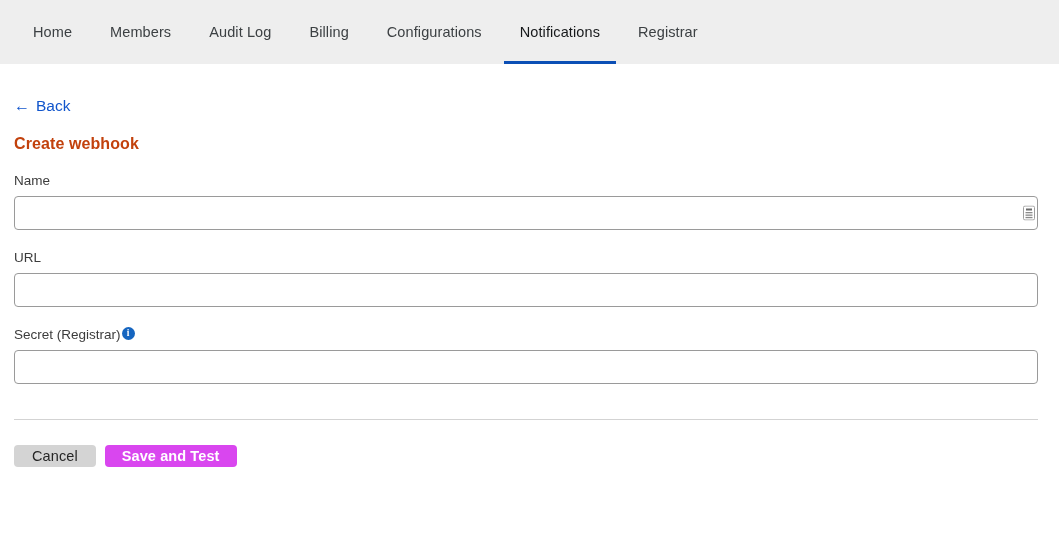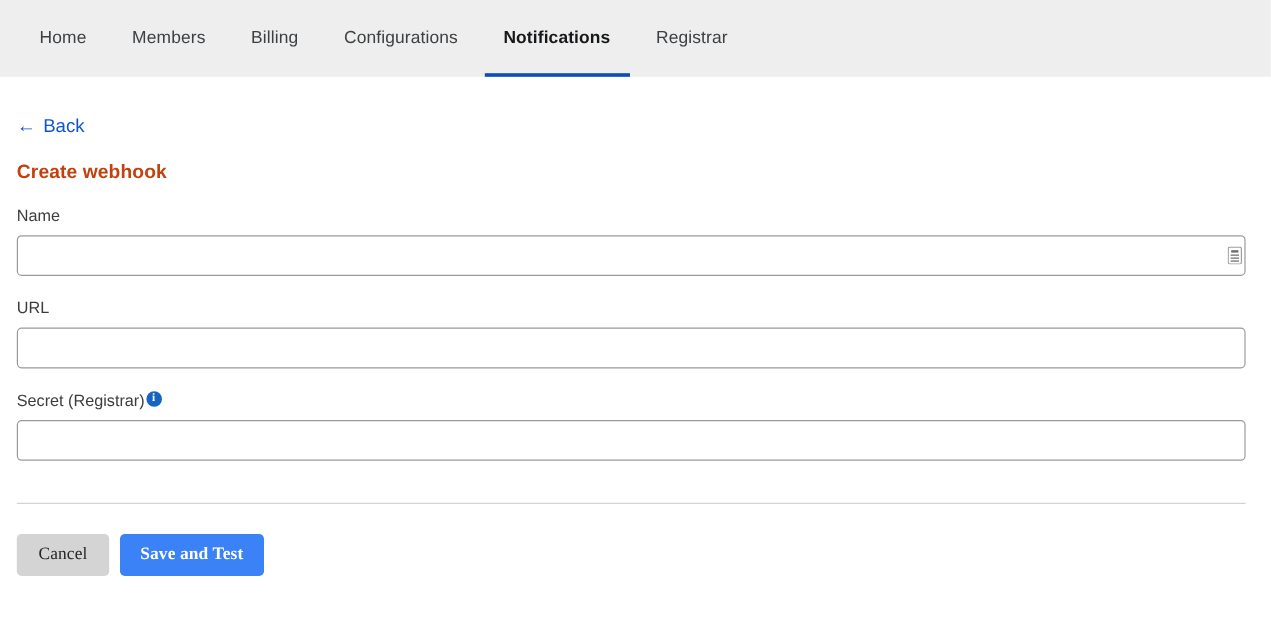--- a/index.html
+++ b/index.html
@@ -31,21 +31,21 @@
     padding: 0 19px;
     font-size: 14.5px;
     color: #3c4043;
     cursor: pointer;
     position: relative;
     white-space: nowrap;
     letter-spacing: .1px;
   }
   .nav-tab.active {
     color: #16181a;
-    font-weight: bold;
+    font-weight: normal;
   }
   .nav-tab.active::after {
     content: "";
     position: absolute;
     left: 3px;
     right: 3px;
     bottom: 0;
     height: 3px;
     background: #0b4fb5;
   }
@@ -146,47 +146,50 @@
   }
 
   .actions {
     margin-top: 25px;
     display: flex;
     gap: 9px;
   }
   .btn {
     border: none;
     border-radius: 4px;
-    font-family: Liberation Serif, serif;
+    font-family: Liberation Sans, sans-serif;
     font-size: 14.5px;
     cursor: pointer;
-    height: 35px;
+    height: 22px;
     padding: 0 18px;
     letter-spacing: .1px;
   }
   .btn-secondary {
     background: #d4d4d4;
     color: #262626;
   }
   .btn-primary {
-    background: #3b82f6;
+    background: #d946ef;
     color: #ffffff;
     font-weight: bold;
     padding: 0 17px;
   }
 </style>
 </head>
 <body>
 
 <div class="nav-bar">
   <div class="nav-tab">
     <span>Home</span>
   </div>
   <div class="nav-tab">
     <span>Members</span>
+  </div>
+  <div class="nav-tab">
+    <span>Audit Log</span>
   </div>
   <div class="nav-tab">
     <span>Billing</span>
   </div>
   <div class="nav-tab">
     <span>Configurations</span>
   </div>
   <div class="nav-tab active">
     <span>Notifications</span>
   </div>

